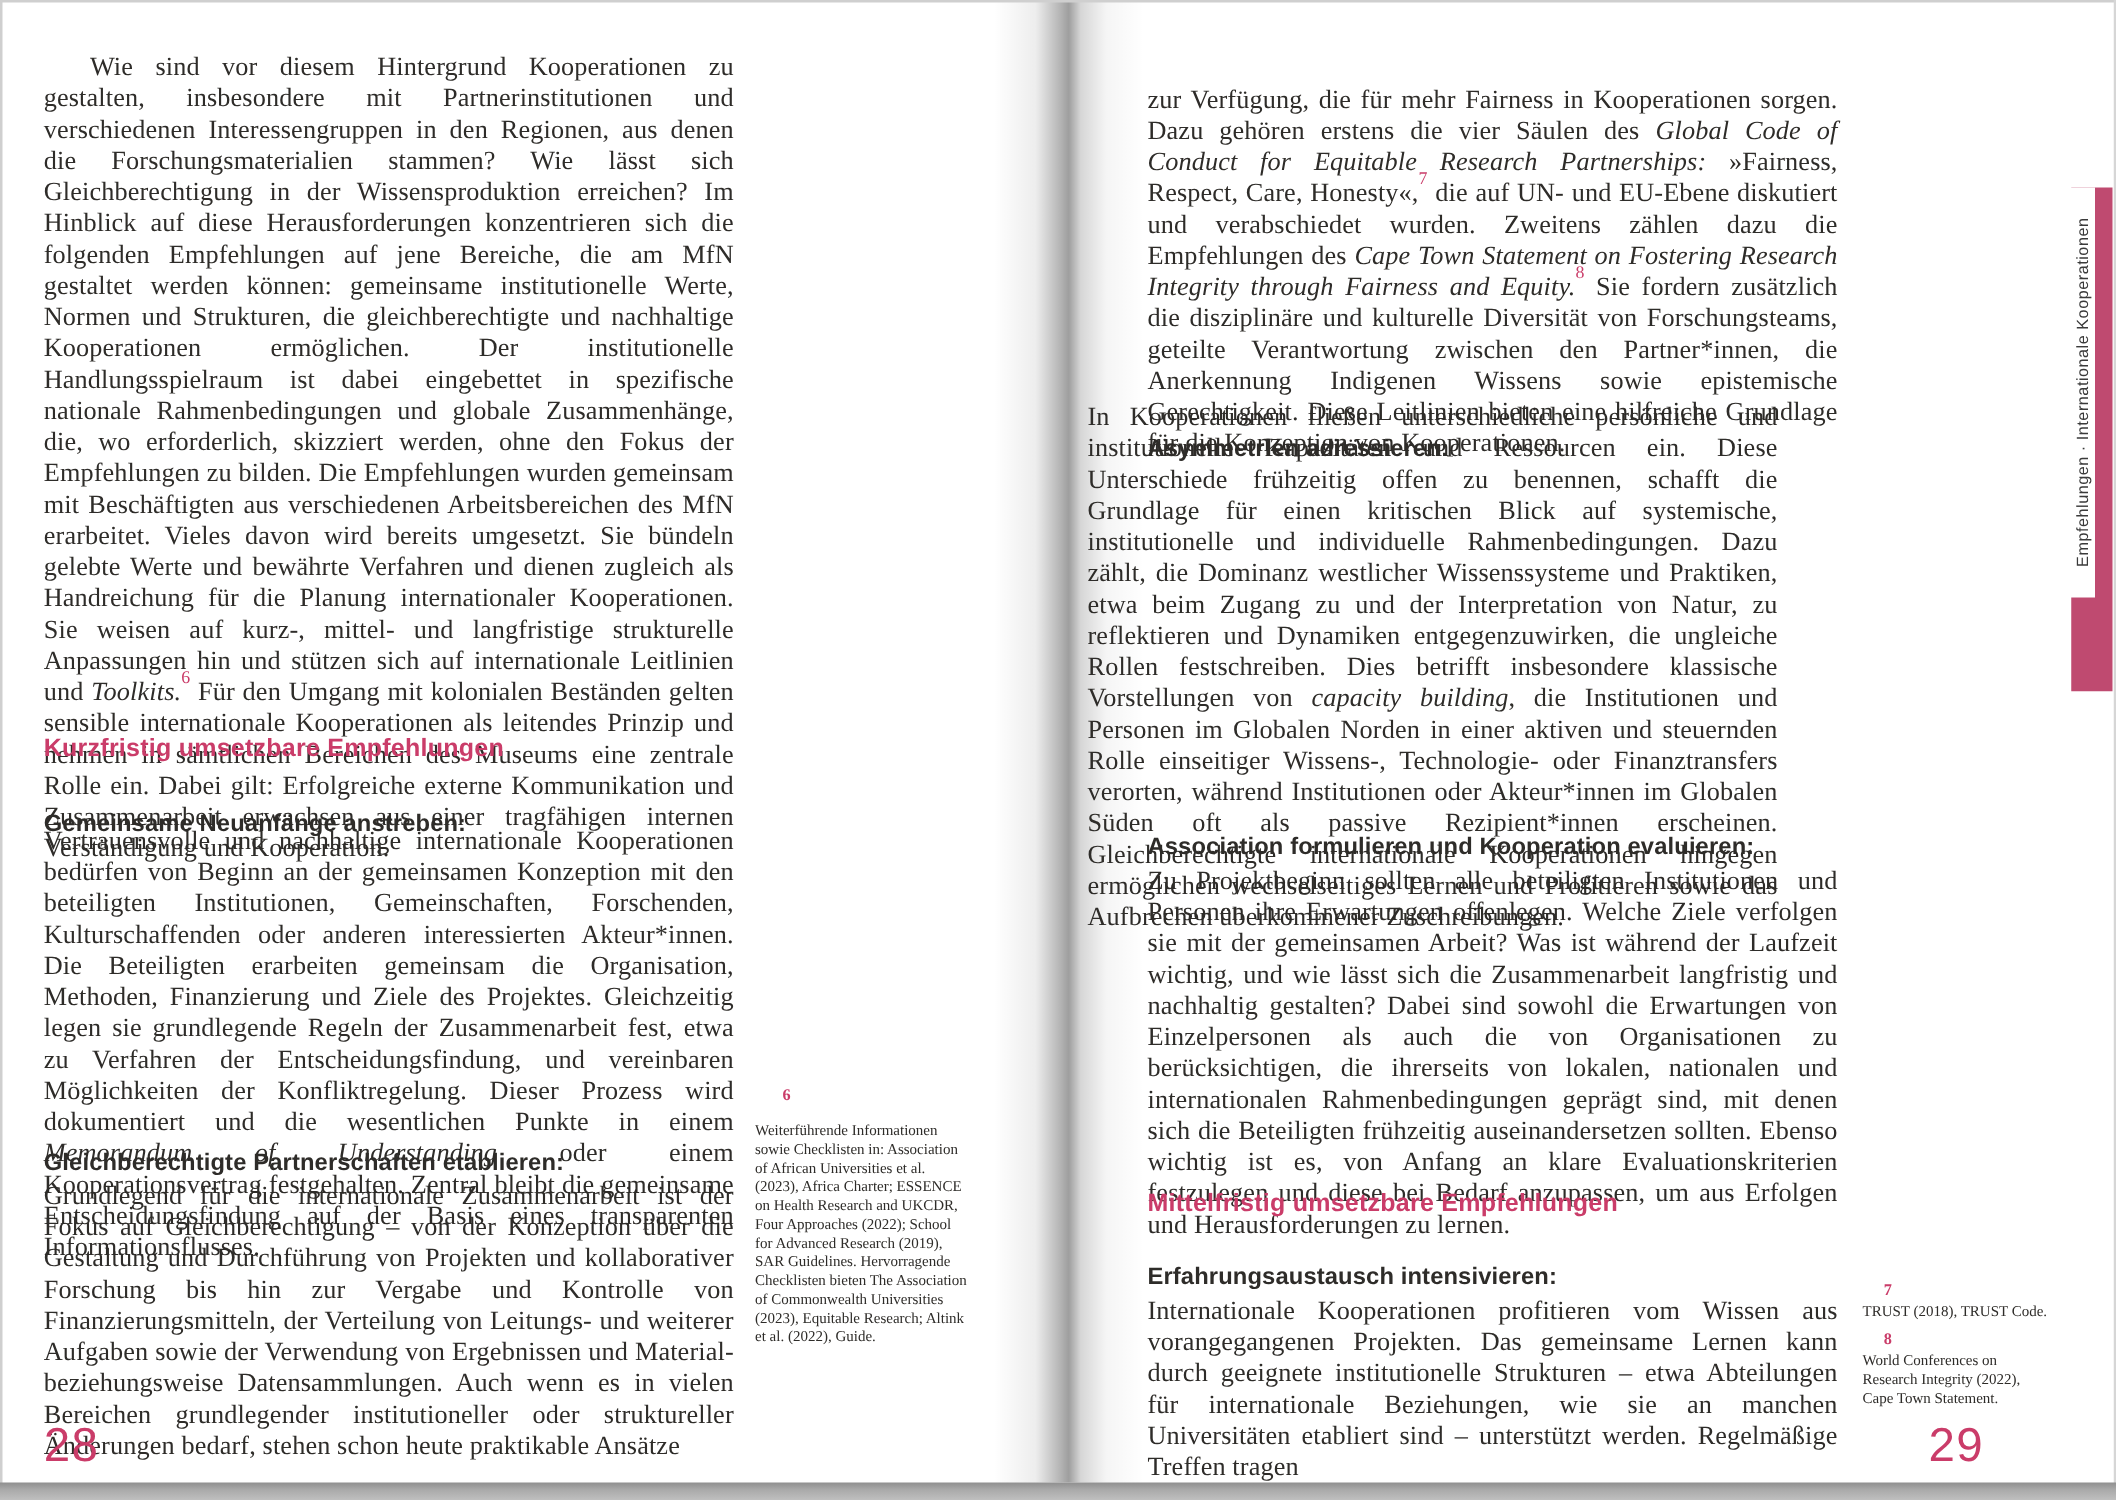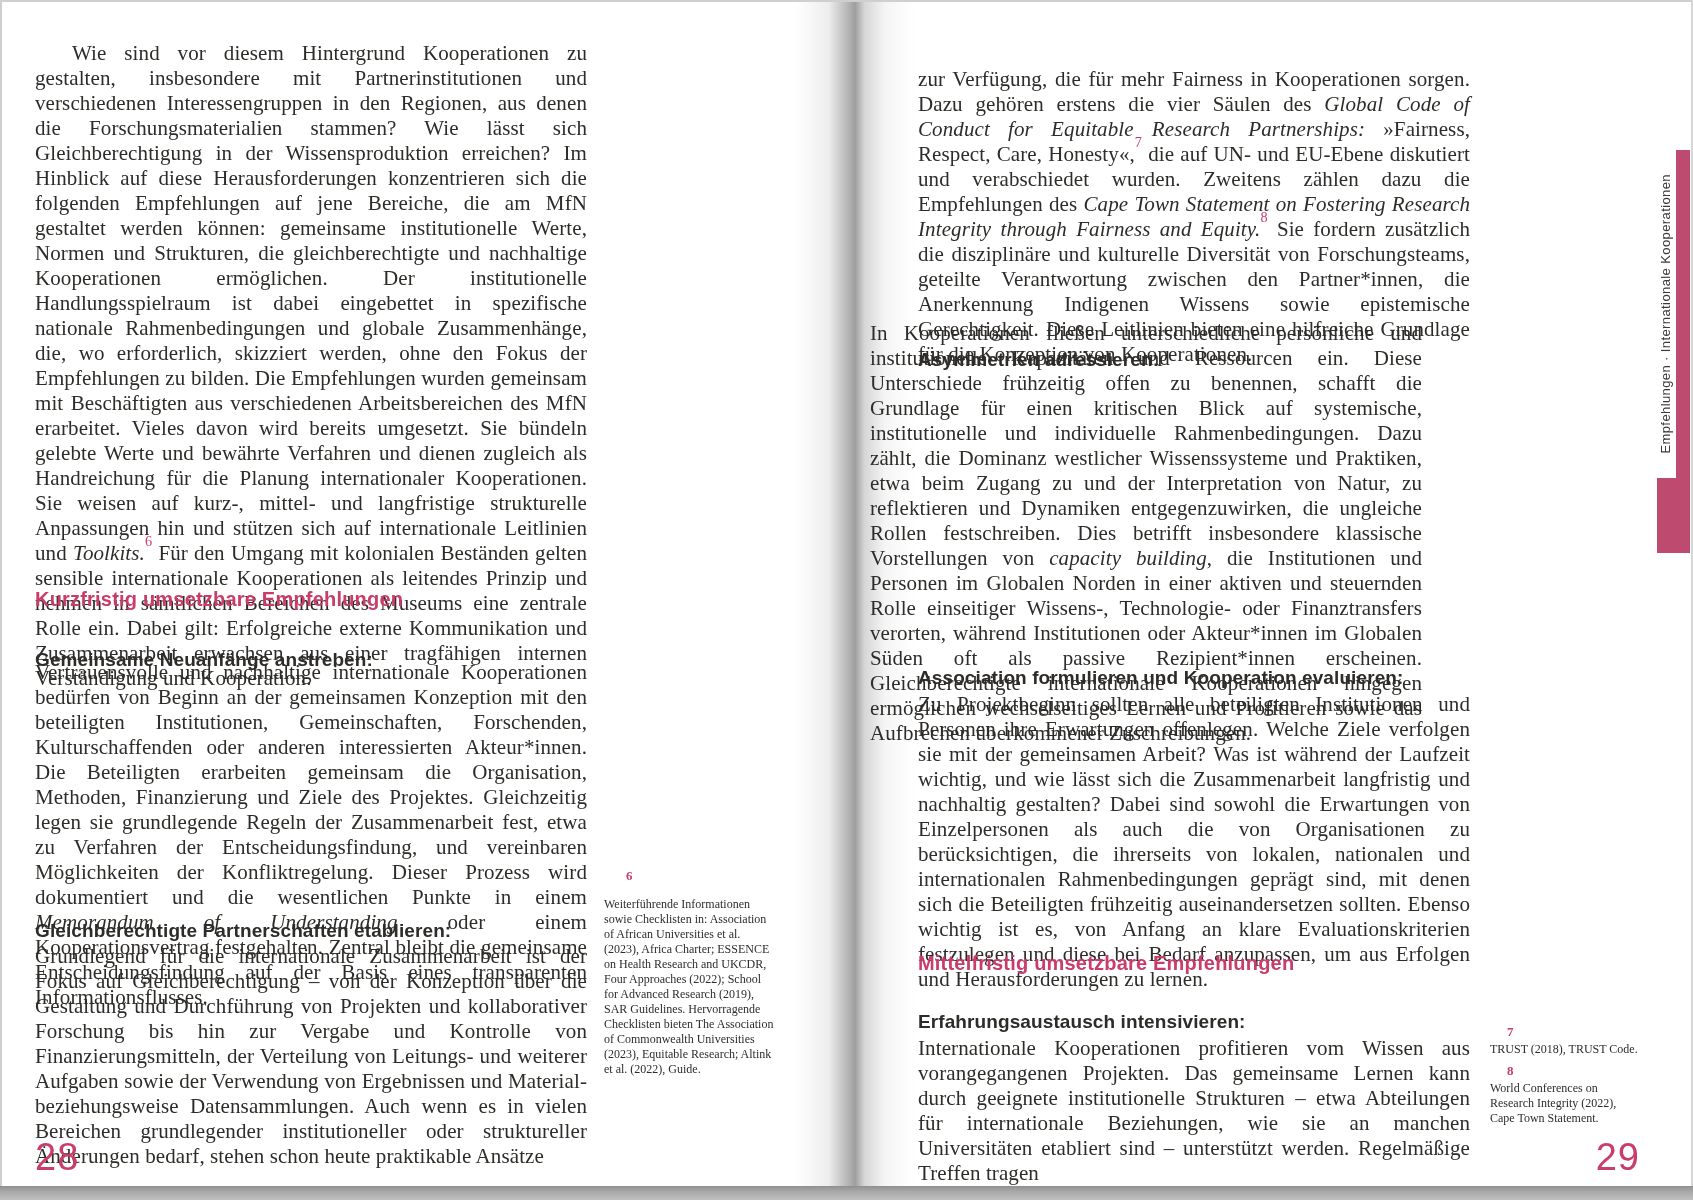--- a/index.html
+++ b/index.html
@@ -64,21 +64,21 @@
   
   .r-cont{left:918px;top:43px;margin-top:24px;}
   .r-s1t{left:918px;top:305px;margin-top:43px;}
   .r-s1b{left:870px;top:321px;}
   .r-s2t{left:918px;top:666px;}
   .r-s2b{left:918px;top:692px;}
   .r-h2{left:918px;top:948px;}
   .r-s3t{left:918px;top:1010px;}
   .r-s3b{left:918px;top:1036px;}
   .r-fns{left:1490px;top:1024px;width:150px;}
-  .r-pn{left:1490px;top:1136px;width:150px;text-align:right;}
+  .r-pn{left:1490px;top:1136px;width:150px;text-align:center;}
   
   .tab{left:1657px;top:150px;width:33px;height:403px;background:var(--tab,#bf4a70);}
   .tab-label{
     left:1630px;top:150px;width:46px;height:328px;background:#ffffff;
     display:flex;align-items:center;justify-content:flex-end;
   }
   .tab-label span{
     writing-mode:vertical-rl;transform:rotate(180deg);
     font-family:"Liberation Sans",sans-serif;font-size:13px;color:#3a3a3a;
     letter-spacing:0.4px;white-space:nowrap;padding-left:3px;

